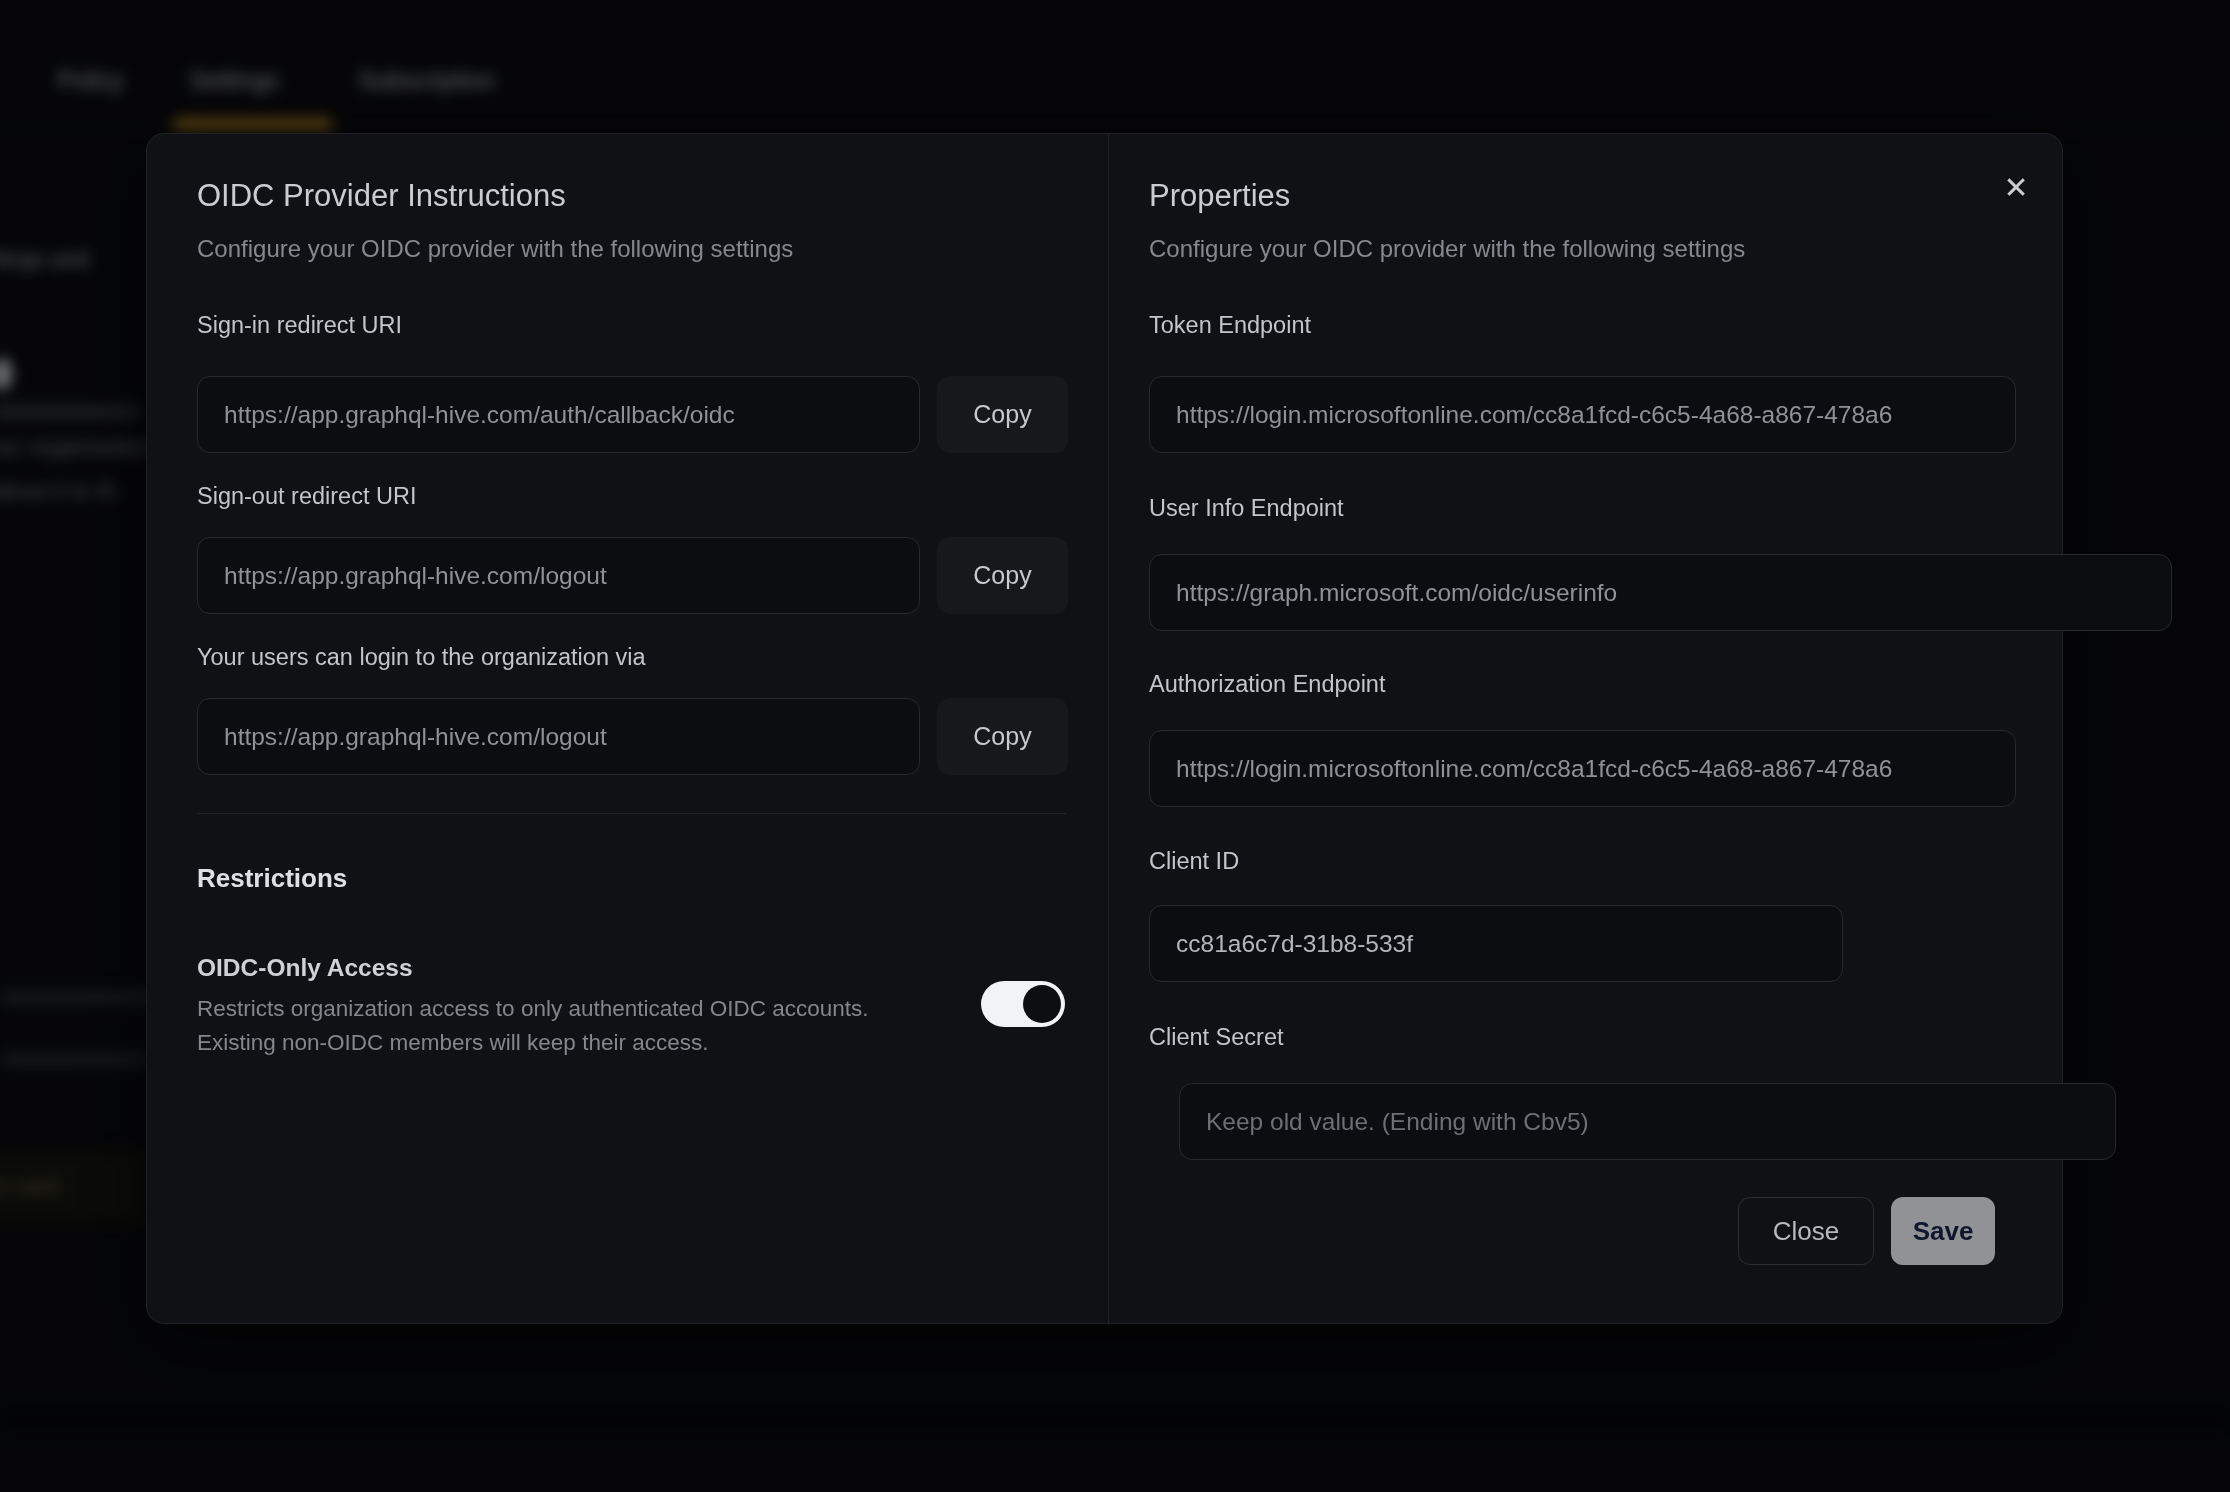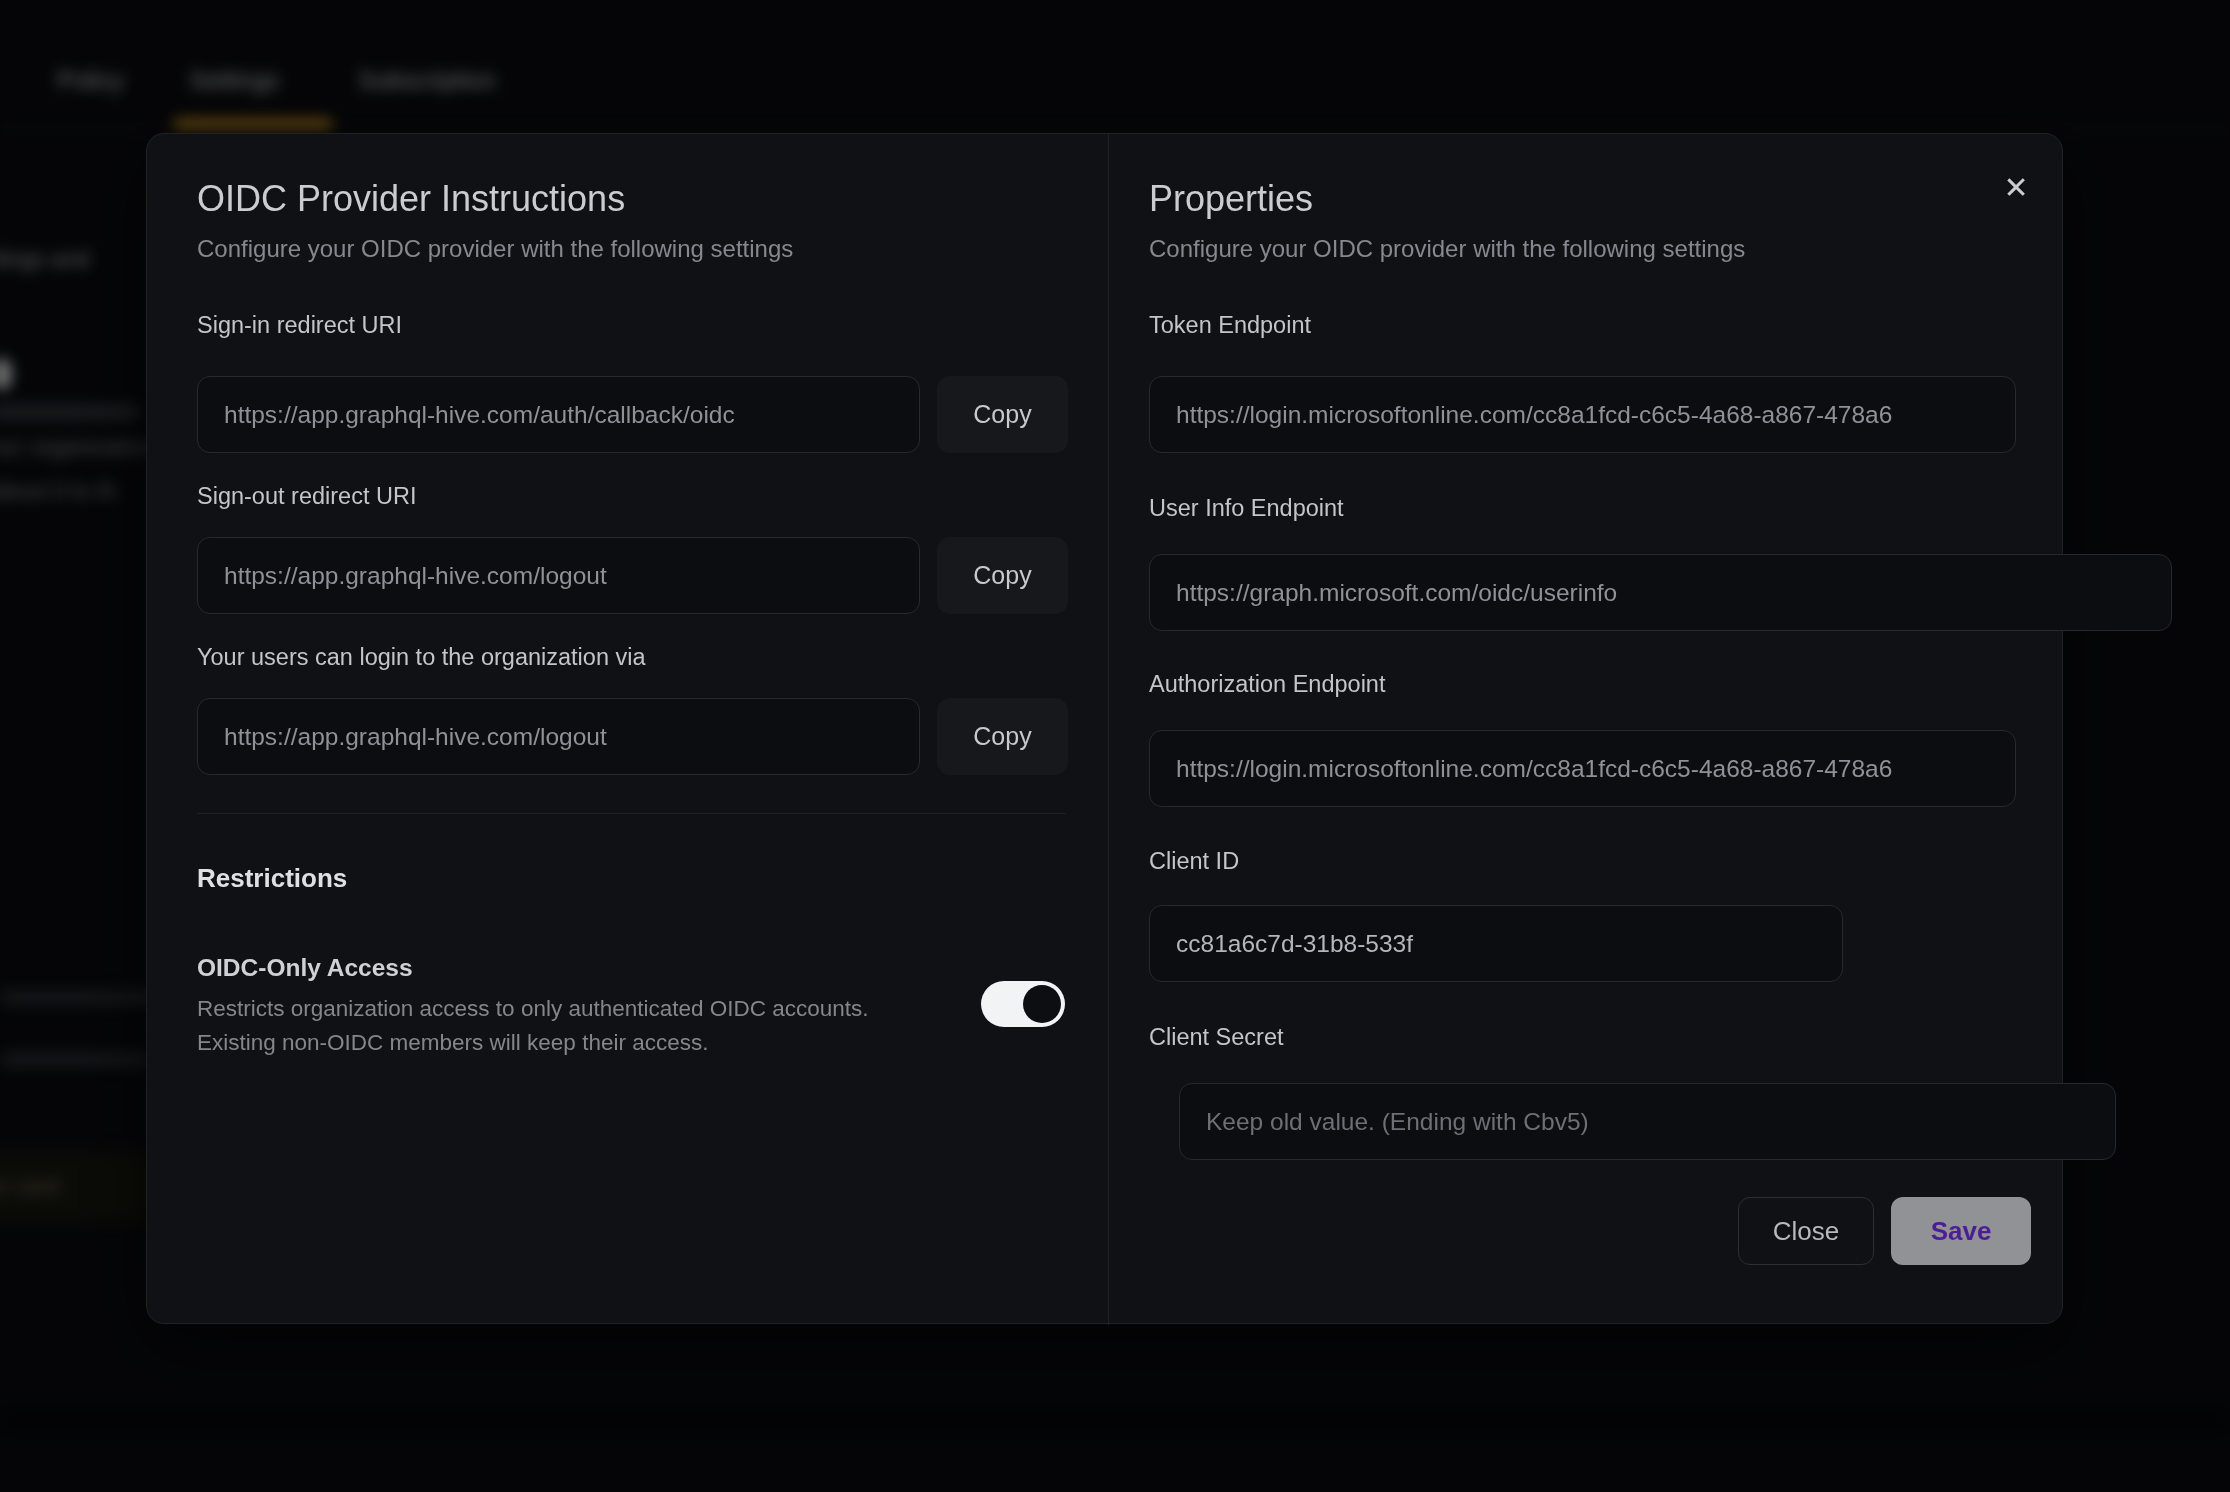--- a/index.html
+++ b/index.html
@@ -27,21 +27,21 @@
   .overlay { position:absolute; inset:0; background:rgba(0,0,0,0.52); }
 
   
   .modal {
     position:absolute; left:146px; top:133px; width:1917px; height:1191px;
     background:#101115; border:1px solid #202227; border-radius:18px;
     box-shadow:0 24px 70px rgba(0,0,0,0.55);
   }
   .col-divider { position:absolute; left:961px; top:0; width:1px; height:1191px; background:#1f2125; }
 
-  .section-title { position:absolute; font-size:36px; font-weight:500; color:#c9ccd1; }
+  .section-title { position:absolute; font-size:31px; font-weight:500; color:#c9ccd1; }
   .section-sub   { position:absolute; font-size:24px; font-weight:400; color:#85898f; }
   .field-label   { position:absolute; font-size:23.5px; font-weight:500; color:#c2c5ca; }
 
   .text-input {
     position:absolute; height:77px; background:#0c0d10; border:1px solid #27292d; border-radius:13px;
     color:#8e9298; font-size:24.5px; font-family:inherit; padding:0 26px;
     white-space:nowrap; overflow:hidden; outline:none;
   }
   .text-input.bright { color:#b3b7bd; }
   .text-input::placeholder { color:#6c7076; opacity:1; }
@@ -67,21 +67,21 @@
   }
 
   .close-x {
     position:absolute; left:1845px; top:30px; width:48px; height:48px;
     background:none; border:none; color:#caccd0; font-size:30px; line-height:48px;
     text-align:center; font-family:inherit; cursor:pointer;
   }
 
   .btn { position:absolute; top:1063px; height:68px; border-radius:12px; font-size:26px; font-family:inherit; cursor:pointer; }
   .btn-close { left:1591px; width:136px; background:transparent; border:1px solid #2c2e33; color:#b6b9bd; font-weight:500; }
-  .btn-save  { left:1744px; width:140px; background:#909295; border:none; color:#4c1d95; font-weight:600; }
+  .btn-save  { left:1744px; width:104px; background:#909295; border:none; color:#0f172a; font-weight:600; }
 </style>
 </head>
 <body>
 
 <div class="page">
 
   <div class="backdrop">
     <div class="tab" style="left:57px">Policy</div>
     <div class="tab" style="left:189px">Settings</div>
     <div class="tab" style="left:358px">Subscription</div>

